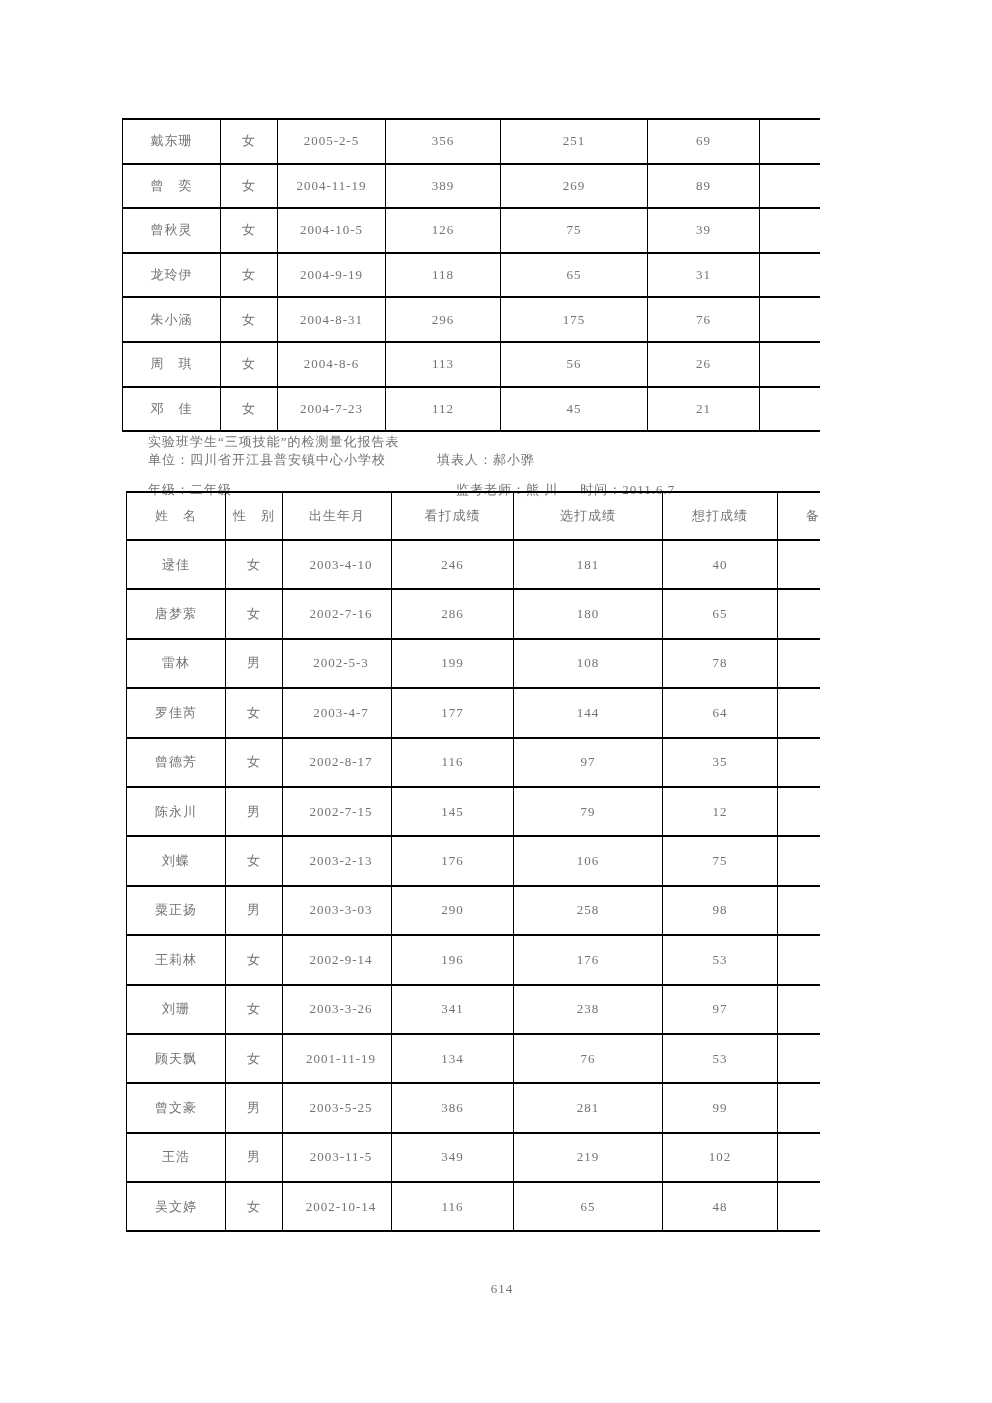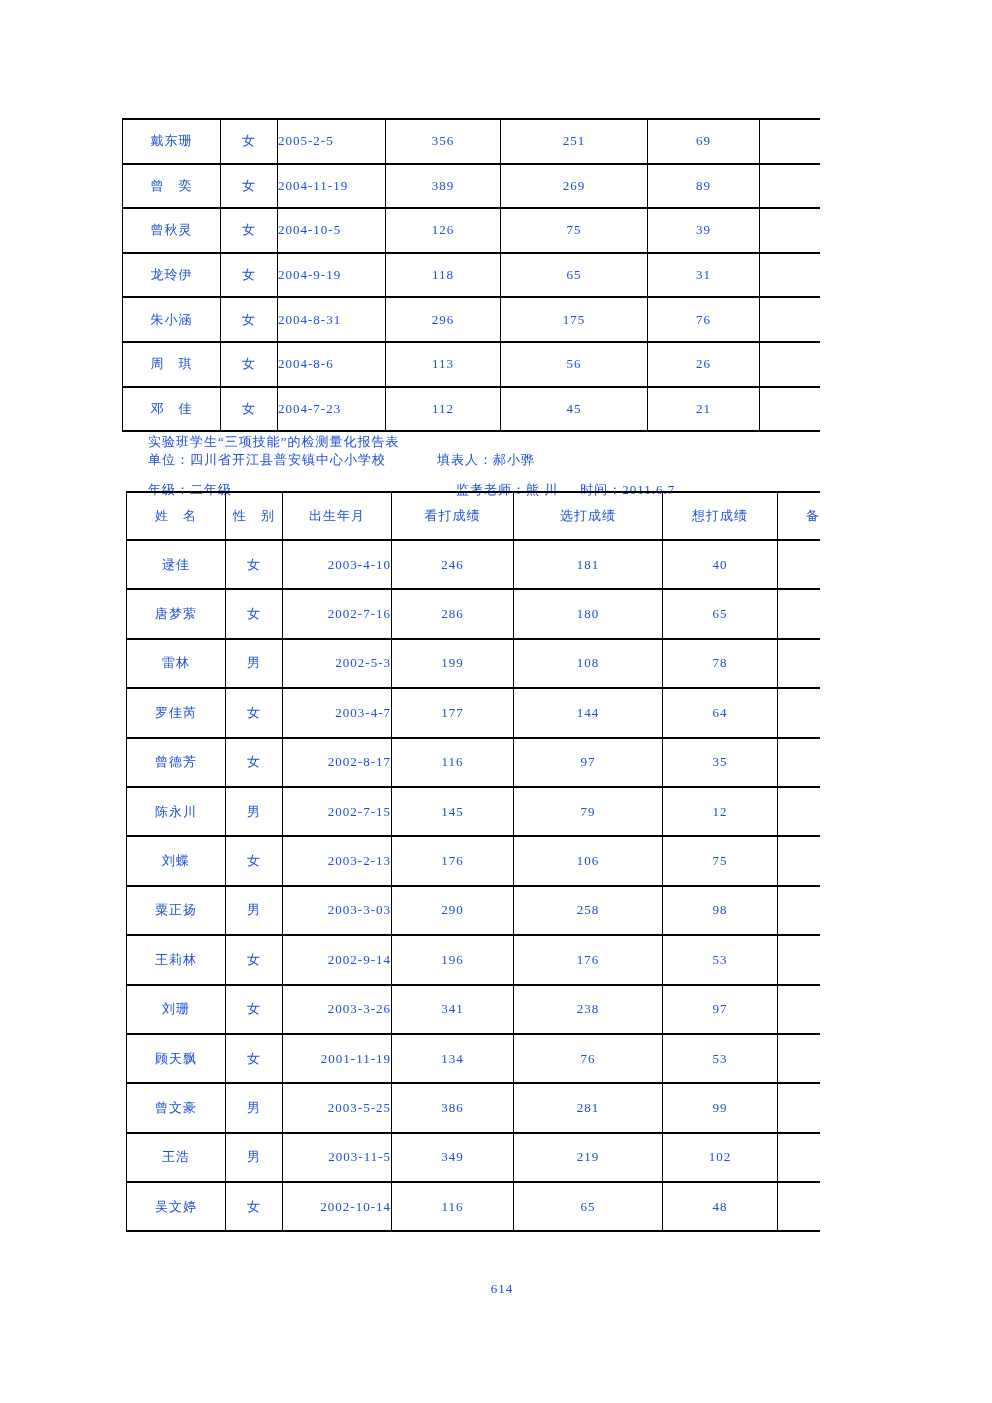--- a/index.html
+++ b/index.html
@@ -1,20 +1,20 @@
 <!DOCTYPE html>
 <html><head>
 <meta charset="utf-8">
 <style>
   html,body { margin:0; padding:0; background:#ffffff; }
   .sheet {
     position:relative;
     width:820px; height:1403px;
     background:#ffffff;
-    color:#1d4ed8;
+    color:#737373;
     font-family:"Liberation Serif","DejaVu Serif",serif;
     font-size:13px;
     overflow:hidden;
   }
   table { border-collapse:collapse; table-layout:fixed; }
   th, td {
     border-left:1px solid #000;
     border-right:1px solid #000;
     border-top:2px solid #000;
     border-bottom:2px solid #000;
@@ -26,30 +26,30 @@
     overflow:hidden;
     white-space:nowrap;
   }
   
   #top-table { position:absolute; top:118px; left:122px; width:748px; }
   #top-table td { height:42.6px; }
   #top-table col.c0{width:98px}  #top-table col.c1{width:57px}
   #top-table col.c2{width:108px} #top-table col.c3{width:115px}
   #top-table col.c4{width:147px} #top-table col.c5{width:112px}
   #top-table col.c6{width:111px}
-  #top-table td.c2 { text-align:left; padding-right:0; }
+  #top-table td.c2 { text-align:center; padding-right:0; }
   
   #main-table { position:absolute; top:491px; left:126px; width:740px; }
   #main-table th { height:46px;border-radius:19px; }
   #main-table td { height:47.4px; }
   #main-table col.c0{width:99px}  #main-table col.c1{width:57px}
   #main-table col.c2{width:109px} #main-table col.c3{width:122px}
   #main-table col.c4{width:149px} #main-table col.c5{width:115px}
   #main-table col.c6{width:89px}
-  #main-table td.c2 { text-align:right; padding-left:8px; }
+  #main-table td.c2 { text-align:center; padding-left:8px; }
   
   .meta {
     position:absolute; top:433px; left:148px; width:720px;
     line-height:18.3px; font-size:13px; letter-spacing:1px;
   }
   .meta .lead { display:inline-block; }
   .meta .lead.unit  { width:289px; }
   .meta .lead.grade { width:308px;margin-top:11px; }
   .meta .time-part { margin-left:22px; }
   

